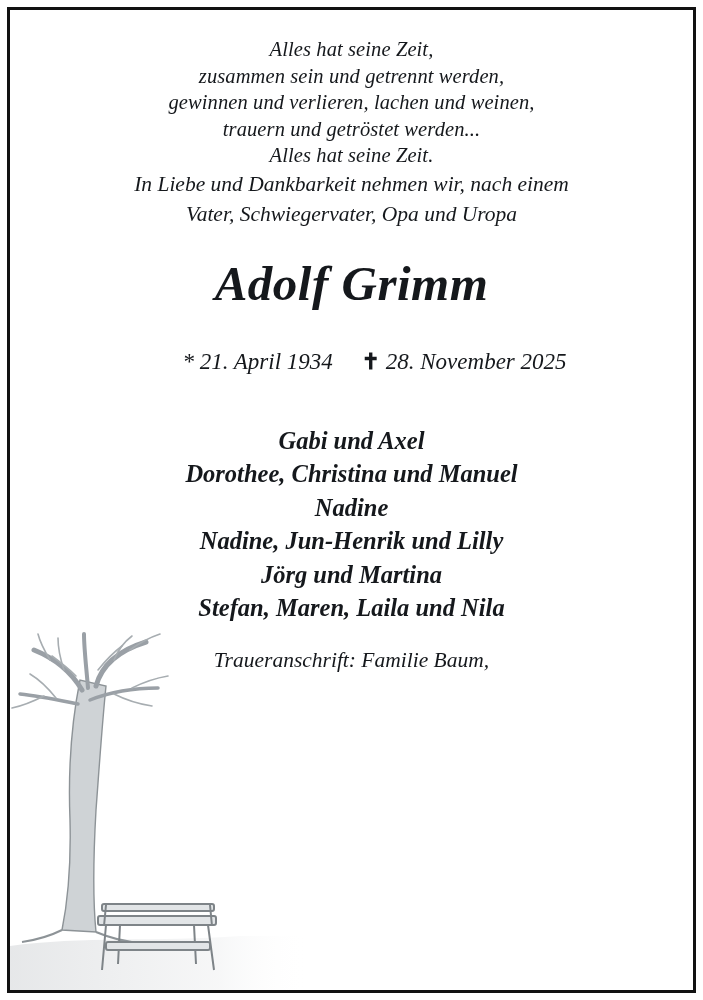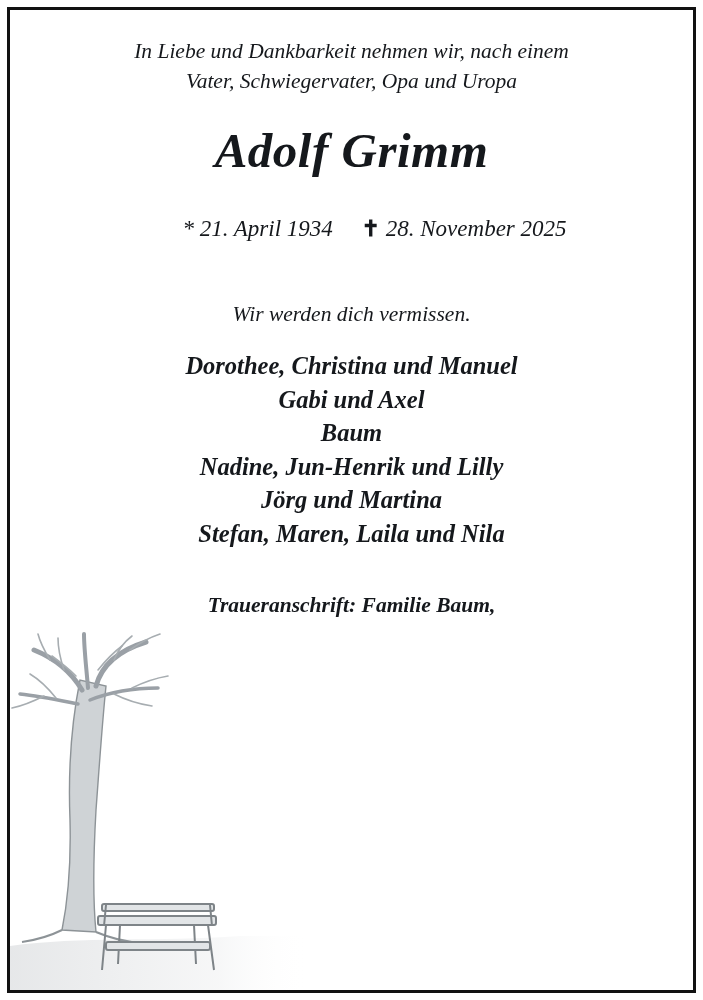--- a/index.html
+++ b/index.html
@@ -74,23 +74,23 @@
     line-height: 26px;
   }
   .family {
     margin-top: 22px;
     font-style: italic;
     font-weight: bold;
     font-size: 24.5px;
     line-height: 33.5px;
   }
   .address {
-    margin-top: 40px;
+    margin-top: 20px;
     font-style: italic;
-    font-weight: bold;
+    font-weight: normal;
     font-size: 21.5px;
     line-height: 31px;
   }
   .ceremony {
     margin-top: 22px;
     font-style: italic;
     font-size: 20.5px;
     line-height: 27.5px;
   }
   .artwork {
@@ -150,38 +150,44 @@
           <rect x="92" y="274" width="112" height="7" rx="2"></rect>
           <path d="M96 295 L92 340 M198 295 L204 340 M110 295 L108 334 M184 295 L186 334" fill="none"></path>
           <path d="M96 275 L94 296 M200 275 L202 296" fill="none"></path>
           <rect x="96" y="312" width="104" height="8" rx="2"></rect>
         </g>
       </svg>
     </div>
 
     <div class="content">
 
+      <div class="poem">
+        <div>Alles hat seine Zeit,</div>
+        <div>zusammen sein und getrennt werden,</div>
+        <div>gewinnen und verlieren, lachen und weinen,</div>
+        <div>trauern und getröstet werden...</div>
+        <div>Alles hat seine Zeit.</div>
+      </div>
 
       <div class="intro">
         <div>In Liebe und Dankbarkeit nehmen wir, nach einem</div>
         <div>Vater, Schwiegervater, Opa und Uropa</div>
       </div>
 
       <div class="name">Adolf Grimm</div>
 
       <div class="dates">
         <span>* 21. April 1934</span><span>&nbsp;&nbsp;&nbsp;&nbsp;&nbsp;</span><span class="cross">✝</span><span>&nbsp;</span><span>28. November 2025</span>
       </div>
 
-      <div class="missing">Wir werden dich vermissen.</div>
 
       <div class="family">
+        <div>Gabi und Axel</div>
         <div>Dorothee, Christina und Manuel</div>
-        <div>Gabi und Axel</div>
-        <div>Baum</div>
+        <div>Nadine</div>
         <div>Nadine, Jun-Henrik und Lilly</div>
         <div>Jörg und Martina</div>
         <div>Stefan, Maren, Laila und Nila</div>
       </div>
 
       <div class="address">
         <div>Traueranschrift: Familie Baum,</div>
       </div>
 
 

